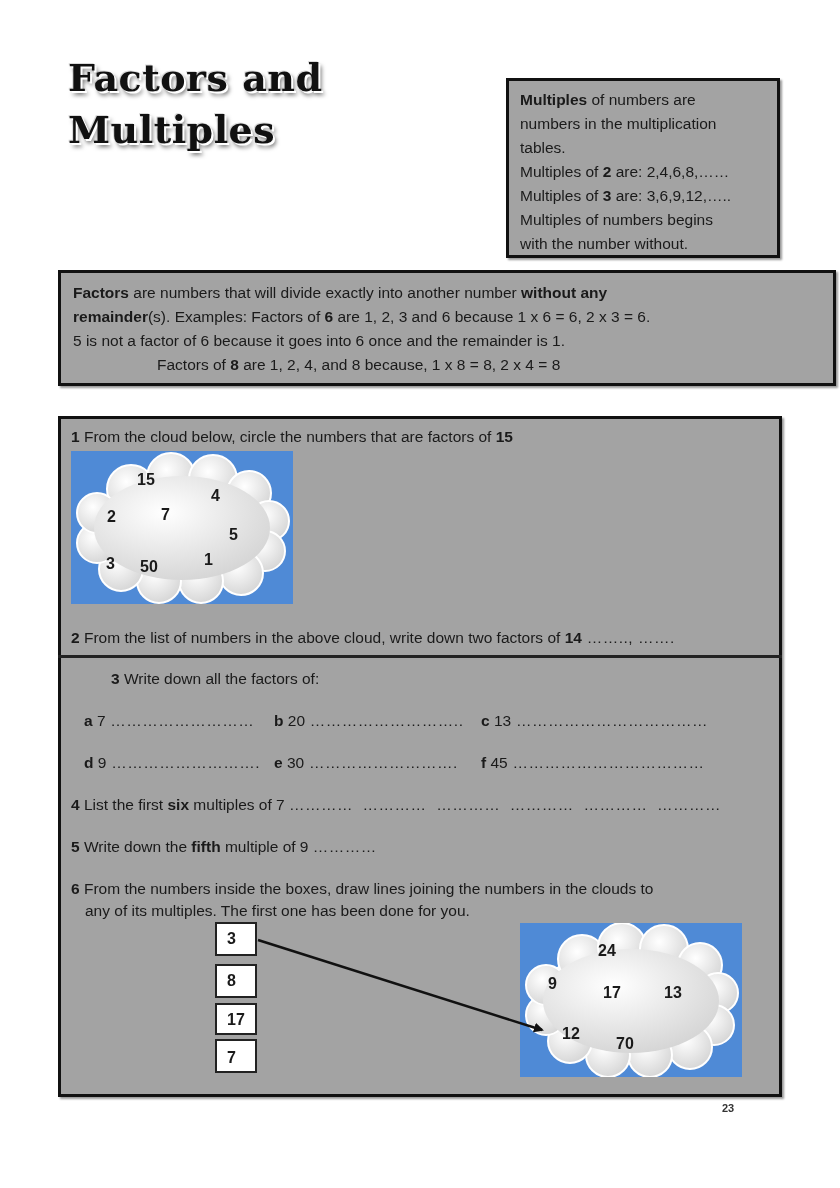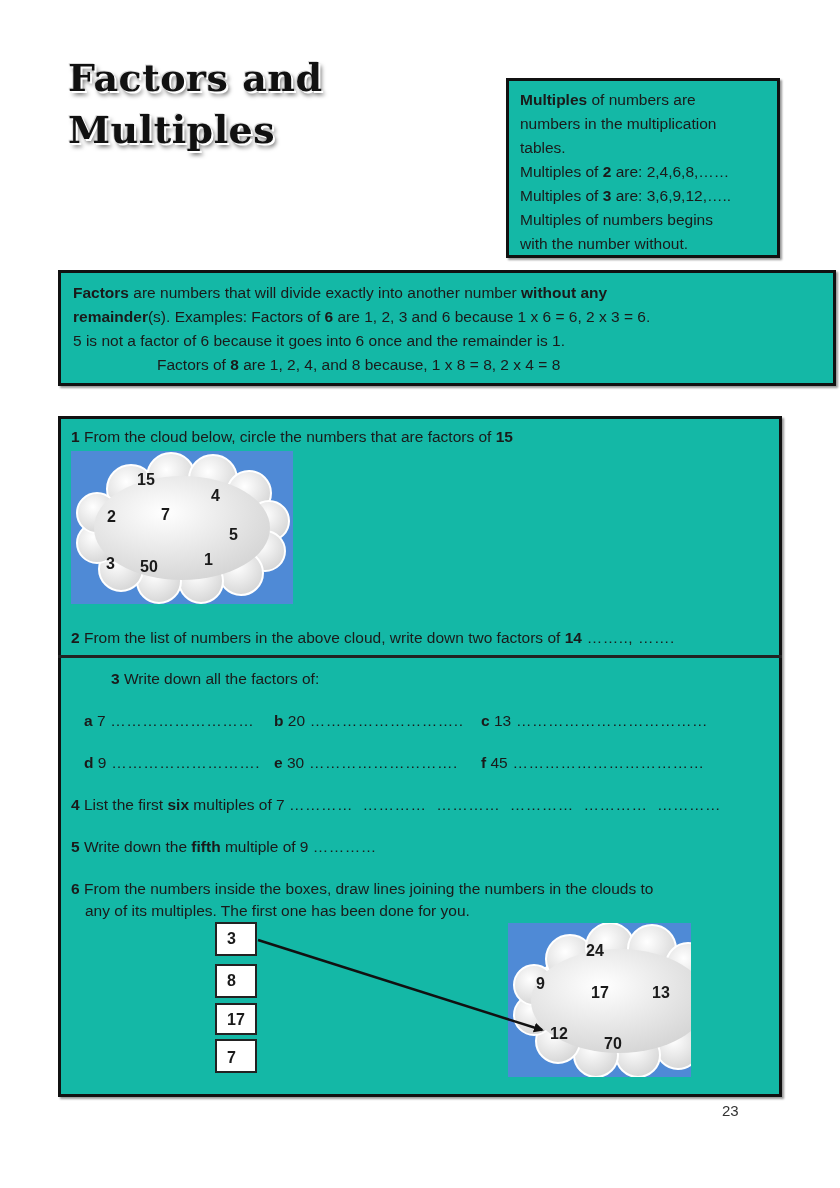--- a/index.html
+++ b/index.html
@@ -8,21 +8,21 @@
     font-family: "Liberation Sans", "DejaVu Sans", sans-serif; color: #1a1a1a;
     overflow: hidden;
   }
   .abs { position: absolute; }
   .title {
     left: 68px; top: 52px; font-family: "DejaVu Serif", "Liberation Serif", serif;
     font-weight: bold; font-size: 38px; line-height: 52px; color: #111;
     text-shadow: 2px 2px 0 #fff, 3px 4px 4px #777, -1px -1px 0 #ddd;
     letter-spacing: 0.5px;
   }
-  .box { border: 3px solid #111; box-sizing: border-box; background: #14b8a6; }
+  .box { border: 3px solid #111; box-sizing: border-box; background: #a3a3a3; }
   .mult-box {
     left: 506px; top: 78px; width: 274px; height: 180px;
     padding: 7px 10px 0 11px; font-size: 15.5px; line-height: 24px;
     box-shadow: 2px 2px 2px #999;
   }
   .fact-box {
     left: 58px; top: 270px; width: 778px; height: 116px;
     padding: 8px 12px; font-size: 15.5px; line-height: 24px;
     box-shadow: 2px 2px 2px #999;
   }
@@ -34,21 +34,21 @@
   .cloud-wrap { background: #4f8ad6; overflow: hidden; }
   .cloud-wrap svg { position: absolute; left: 0; top: 0; }
   .num { position: absolute; font-weight: bold; font-size: 16px; color: #1a1a1a; }
   .dots { letter-spacing: 0.5px; }
   .sub { position: absolute; font-size: 15.5px; }
   .nbox {
     position: absolute; left: 215px; width: 42px; box-sizing: border-box;
     border: 2px solid #222; font-weight: bold; font-size: 16px; padding-left: 10px;
     background: #fff;
   }
-  .page-num { left: 722px; top: 1102px; font-size: 15px; color: #333; }
+  .page-num { left: 722px; top: 1102px; font-size: 11px; color: #333; font-weight: bold; }
 </style>
 </head>
 <body>
 
 <div class="abs title">
   <div>Factors and</div>
   <div>Multiples</div>
 </div>
 
 <div class="abs box mult-box">
@@ -136,21 +136,21 @@
 <div class="abs q" style="left:71px; top:878px;">
   <div><b>6</b><span> From the numbers inside the boxes, draw lines joining the numbers in the clouds to</span></div>
   <div style="padding-left:14px;">any of its multiples. The first one has been done for you.</div>
 </div>
 
 <div class="nbox" style="top:922px; height:34px; line-height:30px;">3</div>
 <div class="nbox" style="top:964px; height:34px; line-height:30px;">8</div>
 <div class="nbox" style="top:1003px; height:32px; line-height:30px;">17</div>
 <div class="nbox" style="top:1039px; height:34px; line-height:34px;">7</div>
 
-<div class="abs cloud-wrap" style="left:508px; top:923px; width:183px; height:154px;">
+<div class="abs cloud-wrap" style="left:520px; top:923px; width:222px; height:154px;">
   <svg width="222" height="154" viewBox="0 0 222 154">
     <defs>
       <radialGradient id="cg2" cx="40%" cy="35%" r="70%">
         <stop offset="0%" stop-color="#ffffff"></stop>
         <stop offset="100%" stop-color="#d4d4d4"></stop>
       </radialGradient>
     </defs>
     <g fill="url(#cg2)" stroke="#ffffff" stroke-width="2">
       <ellipse cx="111" cy="78" rx="92" ry="55"></ellipse>
       <circle cx="62" cy="36" r="24"></circle>

